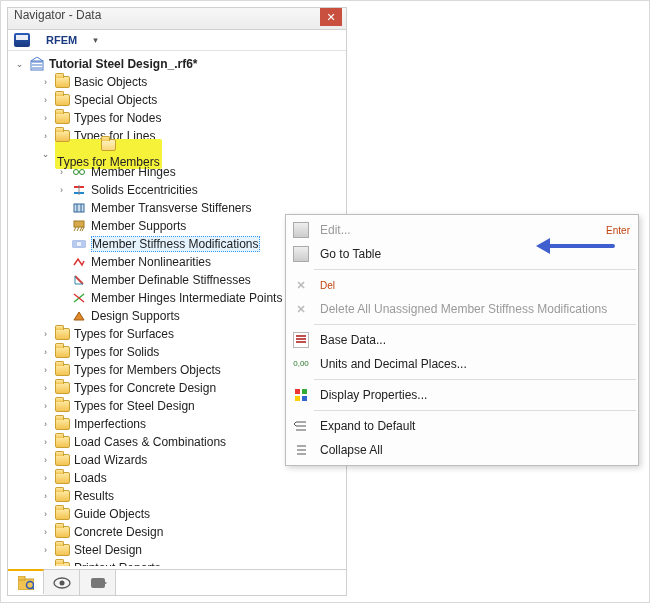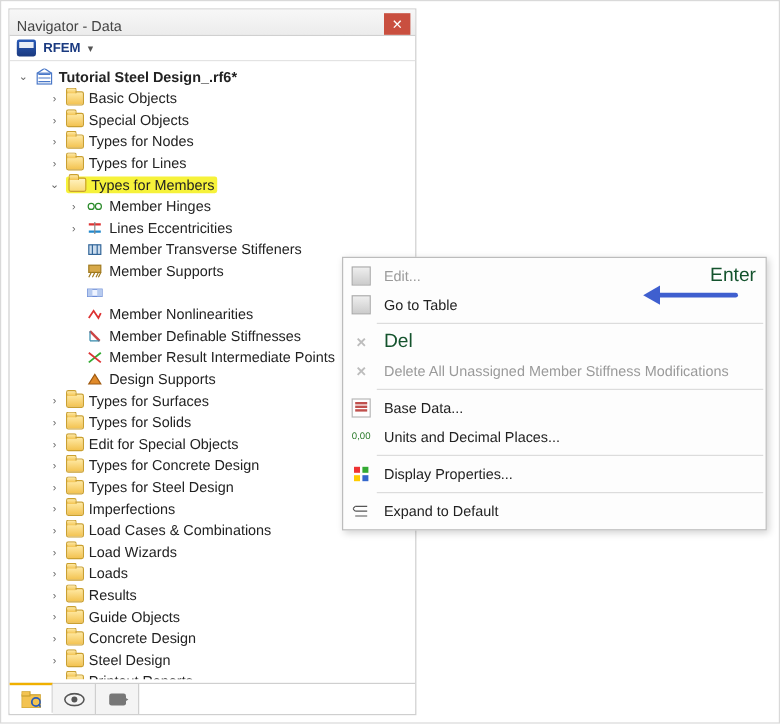--- a/index.html
+++ b/index.html
@@ -17,41 +17,41 @@
   .panel {
     width: 340px;
     border: 1px solid #cfcfcf;
     background: #fff;
     position: absolute;
     left: 6px; top: 6px;
     bottom: 6px;
   }
   .titlebar {
     display: flex;
-    align-items: flex-end;
+    align-items: flex-start;
     justify-content: space-between;
     background: linear-gradient(#f7f7f7,#ececec);
     border-bottom: 1px solid #d0d0d0;
     height: 22px;
     padding: 0 4px 0 6px;
   }
   .titlebar-title { font-size: 12px; color: #444; }
   .close-btn {
     width: 22px; height: 18px;
     background: #c94f3f;
     color: #fff;
     display: flex; align-items: center; justify-content: center;
     font-size: 11px;
     cursor: pointer;
   }
   .subheader {
     display: flex; align-items: center;
     padding: 3px 6px;
     border-bottom: 1px solid #e3e3e3;
-    gap: 6px;
+    gap: 16px;
   }
   .app-icon {
     width: 16px; height: 14px;
     background: linear-gradient(#2a5bb8,#1a3a80);
     border-radius: 2px;
     position: relative;
   }
   .app-icon::after {
     content:""; position:absolute; left:2px; top:2px; right:2px; height:5px;
     background:#fff; opacity:0.9;
@@ -90,21 +90,21 @@
     content:""; position:absolute; left:-1px; top:-4px; width:7px; height:4px;
     background: linear-gradient(#ffe9a3,#f3c351);
     border:1px solid #caa030; border-bottom:none;
     border-radius:2px 2px 0 0;
   }
   .folder-open {
     background: linear-gradient(#fff2c0,#f9d97a);
   }
   .node-icon { width: 16px; height: 16px; display:flex; align-items:center; justify-content:center; flex-shrink:0; font-size:11px;}
   .label { font-size: 12px; }
-  .highlight-yellow { background: #f6f23a; padding: 0 2px; border-radius:2px; }
+  .highlight-yellow { background: #f6f23a; padding: 0 2px; border-radius:2px;flex-direction:column; }
   .row-selected {
     background: #e5f3ff;
     border: 1px dotted #3399ff;
   }
   .ind-0{padding-left:2px}
   .ind-2{padding-left:28px}
   .ind-3{padding-left:44px}
   .bottom-tabs {
     position: absolute;
     left:0; right:0; bottom:0;
@@ -136,21 +136,21 @@
     display:flex; align-items:center;
     height: 24px;
     padding: 0 8px 0 4px;
     gap: 8px;
   }
   .cm-icon-col {
     width: 22px; display:flex; align-items:center; justify-content:center;
     flex-shrink:0;
   }
   .cm-label { flex: 1; font-size: 12px; }
-  .cm-shortcut { font-size: 16px; color:#14532d; }
+  .cm-shortcut { font-size: 10px; color:#c2410c; }
   .cm-disabled { color:#9a9a9a; }
   .cm-highlight { background:#cde8ff; }
   .cm-sep { height:1px; background:#dcdcdc; margin: 3px 2px 3px 28px; }
   .cm-icon {
     width:16px;height:16px; display:flex;align-items:center;justify-content:center;
     font-size:11px;
   }
   .ico-grid{background:linear-gradient(#eee,#ccc);border:1px solid #aaa;}
   .ico-grid-cal{background:linear-gradient(#eaf0ff,#c9d9f5);border:1px solid #8aa4d8;position:relative;}
   .ico-grid-cal::before{content:"";position:absolute;inset:0;border-top:5px solid #c0504d;}
@@ -241,21 +241,21 @@
         </div>
         <div class="tree-row ind-3">
           <span class="toggle">›</span>
           <div class="node-icon">
             <svg width="14" height="14">
               <line x1="2" y1="4" x2="12" y2="4" stroke="#d33" stroke-width="2"></line>
               <line x1="2" y1="10" x2="12" y2="10" stroke="#28c" stroke-width="2"></line>
               <line x1="7" y1="2" x2="7" y2="12" stroke="#888"></line>
             </svg>
           </div>
-          <span class="label">Lines Eccentricities</span>
+          <span class="label">Solids Eccentricities</span>
         </div>
         <div class="tree-row ind-3">
           <span class="filler"></span>
           <div class="node-icon">
             <svg width="14" height="14">
               <rect x="2" y="3" width="10" height="8" fill="#cde" stroke="#369"></rect>
               <line x1="5" y1="3" x2="5" y2="11" stroke="#369"></line>
               <line x1="9" y1="3" x2="9" y2="11" stroke="#369"></line>
             </svg>
           </div>
@@ -273,20 +273,21 @@
         </div>
         <div class="tree-row ind-3">
           <span class="filler"></span>
           <div class="node-icon">
             <svg width="14" height="14">
               <rect x="1" y="4" width="12" height="6" fill="#eef3ff" stroke="#6b8bd6"></rect>
               <rect x="1" y="4" width="4" height="6" fill="#b7cbef"></rect>
               <rect x="9" y="4" width="4" height="6" fill="#b7cbef"></rect>
             </svg>
           </div>
+          <span class="label row-selected">Member Stiffness Modifications</span>
         </div>
         <div class="tree-row ind-3">
           <span class="filler"></span>
           <div class="node-icon">
             <svg width="14" height="14">
               <path d="M2 10 L6 4 L10 10 L12 6" fill="none" stroke="#d33" stroke-width="1.5"></path>
             </svg>
           </div>
           <span class="label">Member Nonlinearities</span>
         </div>
@@ -302,21 +303,21 @@
           <span class="label">Member Definable Stiffnesses</span>
         </div>
         <div class="tree-row ind-3">
           <span class="filler"></span>
           <div class="node-icon">
             <svg width="14" height="14">
               <line x1="2" y1="11" x2="12" y2="3" stroke="#3a3" stroke-width="1.5"></line>
               <line x1="2" y1="3" x2="12" y2="11" stroke="#d33" stroke-width="1.5"></line>
             </svg>
           </div>
-          <span class="label">Member Result Intermediate Points</span>
+          <span class="label">Member Hinges Intermediate Points</span>
         </div>
         <div class="tree-row ind-3">
           <span class="filler"></span>
           <div class="node-icon">
             <svg width="14" height="14">
               <path d="M7 3 L12 11 L2 11 Z" fill="#e08a2a" stroke="#a05a10"></path>
             </svg>
           </div>
           <span class="label">Design Supports</span>
         </div>
@@ -326,21 +327,21 @@
           <span class="label">Types for Surfaces</span>
         </div>
         <div class="tree-row ind-2">
           <span class="toggle">›</span>
           <div class="folder-icon"></div>
           <span class="label">Types for Solids</span>
         </div>
         <div class="tree-row ind-2">
           <span class="toggle">›</span>
           <div class="folder-icon"></div>
-          <span class="label">Edit for Special Objects</span>
+          <span class="label">Types for Members Objects</span>
         </div>
         <div class="tree-row ind-2">
           <span class="toggle">›</span>
           <div class="folder-icon"></div>
           <span class="label">Types for Concrete Design</span>
         </div>
         <div class="tree-row ind-2">
           <span class="toggle">›</span>
           <div class="folder-icon"></div>
           <span class="label">Types for Steel Design</span>
@@ -475,18 +476,30 @@
           <svg width="14" height="14">
             <line x1="2" y1="3" x2="12" y2="3" stroke="#555"></line>
             <line x1="2" y1="7" x2="12" y2="7" stroke="#555"></line>
             <line x1="2" y1="11" x2="12" y2="11" stroke="#555"></line>
             <path d="M2 3 L0 5 L2 7" fill="none" stroke="#555"></path>
           </svg>
         </div>
       </div>
       <span class="cm-label">Expand to Default</span>
     </div>
+    <div class="cm-row">
+      <div class="cm-icon-col">
+        <div class="cm-icon">
+          <svg width="14" height="14">
+            <line x1="3" y1="3" x2="12" y2="3" stroke="#555"></line>
+            <line x1="3" y1="7" x2="12" y2="7" stroke="#555"></line>
+            <line x1="3" y1="11" x2="12" y2="11" stroke="#555"></line>
+          </svg>
+        </div>
+      </div>
+      <span class="cm-label">Collapse All</span>
+    </div>
   </div>
 
 <div class="annot-arrow">
   <div class="annot-head"></div>
   <div class="annot-line"></div>
 </div>
 
 </body></html>

